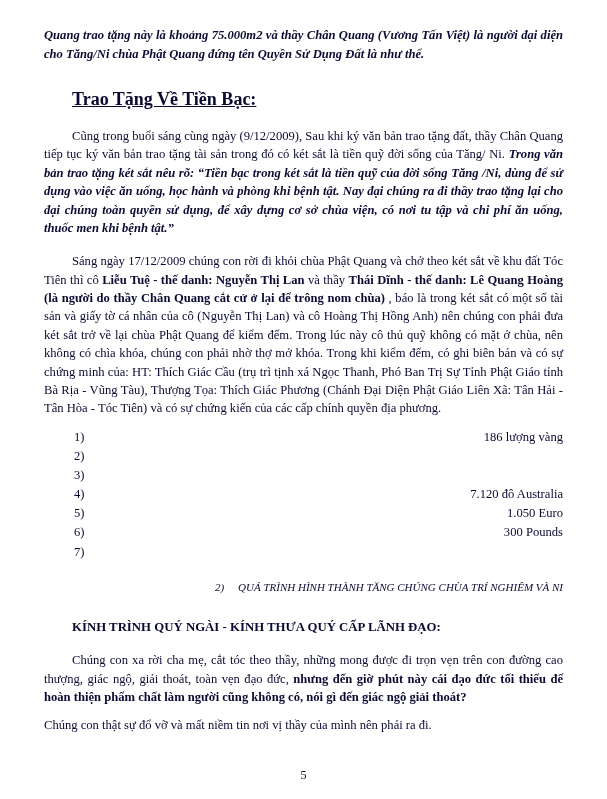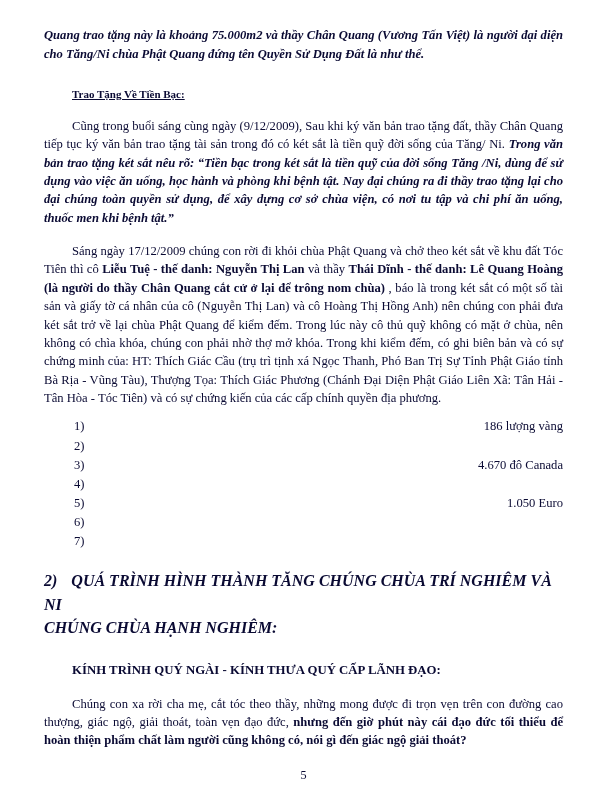--- a/index.html
+++ b/index.html
@@ -39,21 +39,21 @@
     font-weight: bold;
     font-style: italic;
     font-size: 12.6px;
     line-height: 1.5;
     text-align: justify;
     margin-bottom: 22px;
   }
   .section-heading {
     font-weight: bold;
     text-decoration: underline;
-    font-size: 11px;
+    font-size: 18px;
     margin: 0 0 14px 0;
     text-indent: 28px;
   }
   .list {
     margin: 2px 0 12px 0;
     padding: 0;
     list-style: none;
   }
   .list-row {
     display: flex;
@@ -64,24 +64,24 @@
     width: 34px;
     padding-left: 30px;
     box-sizing: content-box;
     flex: 0 0 auto;
   }
   .list-text {
     flex: 1 1 auto;
     text-align: right;
   }
   .big-heading {
-    text-align: left;
-    font-weight: bold;
+    text-align: right;
+    font-weight: normal;
     font-style: italic;
-    font-size: 16px;
+    font-size: 11px;
     line-height: 1.45;
     margin: 18px 0 16px 0;
   }
   .big-heading .num {
     display: inline-block;
     margin-right: 14px;
   }
   .salutation {
     font-weight: bold;
     font-size: 12.8px;
@@ -114,42 +114,43 @@
   <div class="list">
     <div class="list-row">
       <span class="list-num">1)</span>
       <span class="list-text">186 lượng vàng</span>
     </div>
     <div class="list-row">
       <span class="list-num">2)</span>
     </div>
     <div class="list-row">
       <span class="list-num">3)</span>
-      <span class="list-text">4.670 đô Canada</span>
     </div>
     <div class="list-row">
       <span class="list-num">4)</span>
+      <span class="list-text">7.120 đô Australia</span>
     </div>
     <div class="list-row">
       <span class="list-num">5)</span>
       <span class="list-text">1.050 Euro</span>
     </div>
     <div class="list-row">
       <span class="list-num">6)</span>
+      <span class="list-text">300 Pounds</span>
     </div>
     <div class="list-row">
       <span class="list-num">7)</span>
     </div>
   </div>
 
   <div class="big-heading">
     <div><span class="num">2)</span><span>QUÁ TRÌNH HÌNH THÀNH TĂNG CHÚNG CHÙA TRÍ NGHIÊM VÀ NI</span></div>
-    <div>CHÚNG CHÙA HẠNH NGHIÊM:</div>
   </div>
 
   <p class="salutation">KÍNH TRÌNH QUÝ NGÀI - KÍNH THƯA QUÝ CẤP LÃNH ĐẠO:</p>
 
   <p class="indent"><span>Chúng con xa rời cha mẹ, cắt tóc theo thầy, những mong được đi trọn vẹn trên con đường cao thượng, giác ngộ, giải thoát, toàn vẹn đạo đức, </span><span class="bold">nhưng đến giờ phút này cái đạo đức tối thiểu để hoàn thiện phẩm chất làm người cũng không có, nói gì đến giác ngộ giải thoát?</span></p>
 
+  <p>Chúng con thật sự đổ vỡ và mất niềm tin nơi vị thầy của mình nên phải ra đi.</p>
 
   <div class="footer-page">5</div>
 
 </div>
 
 </body></html>

